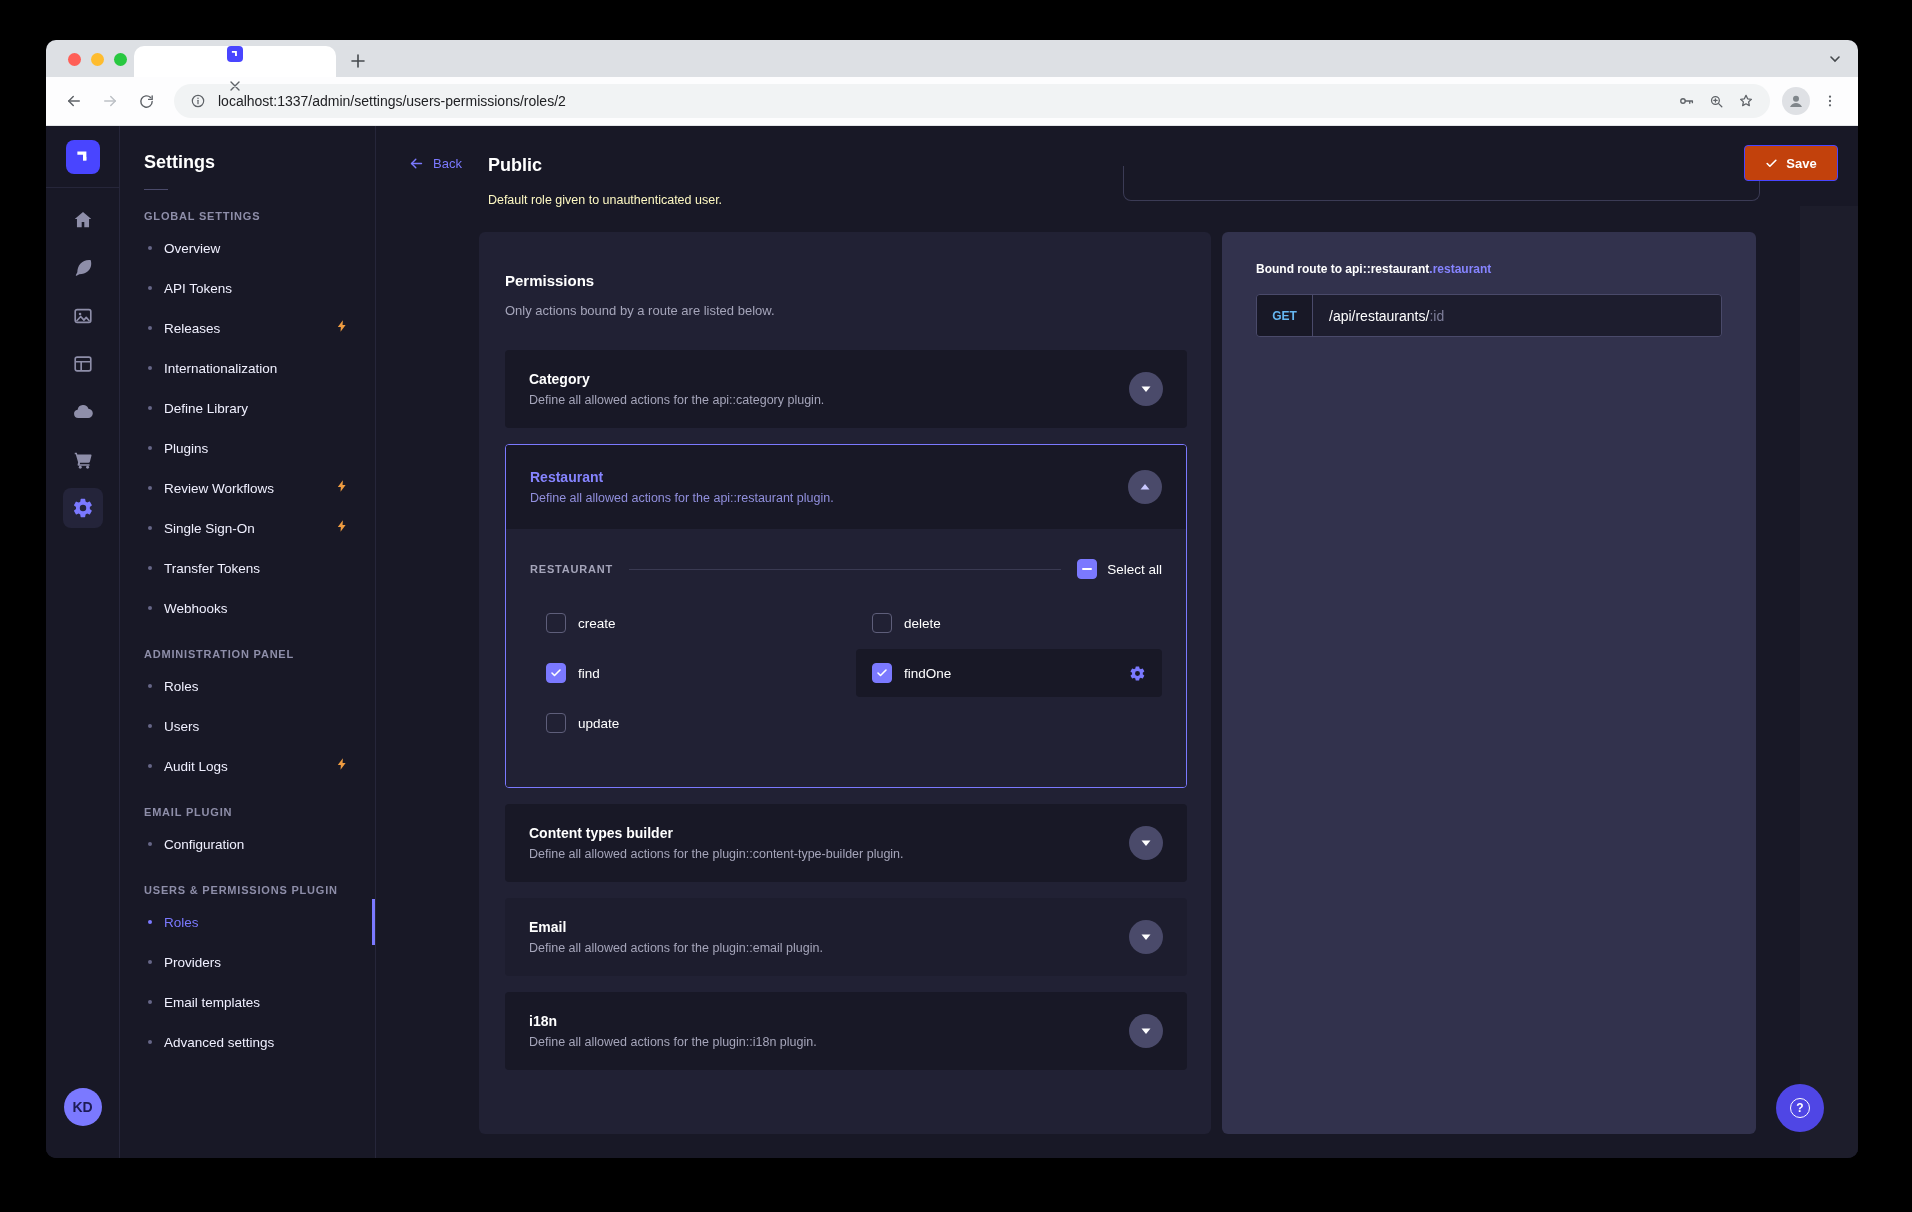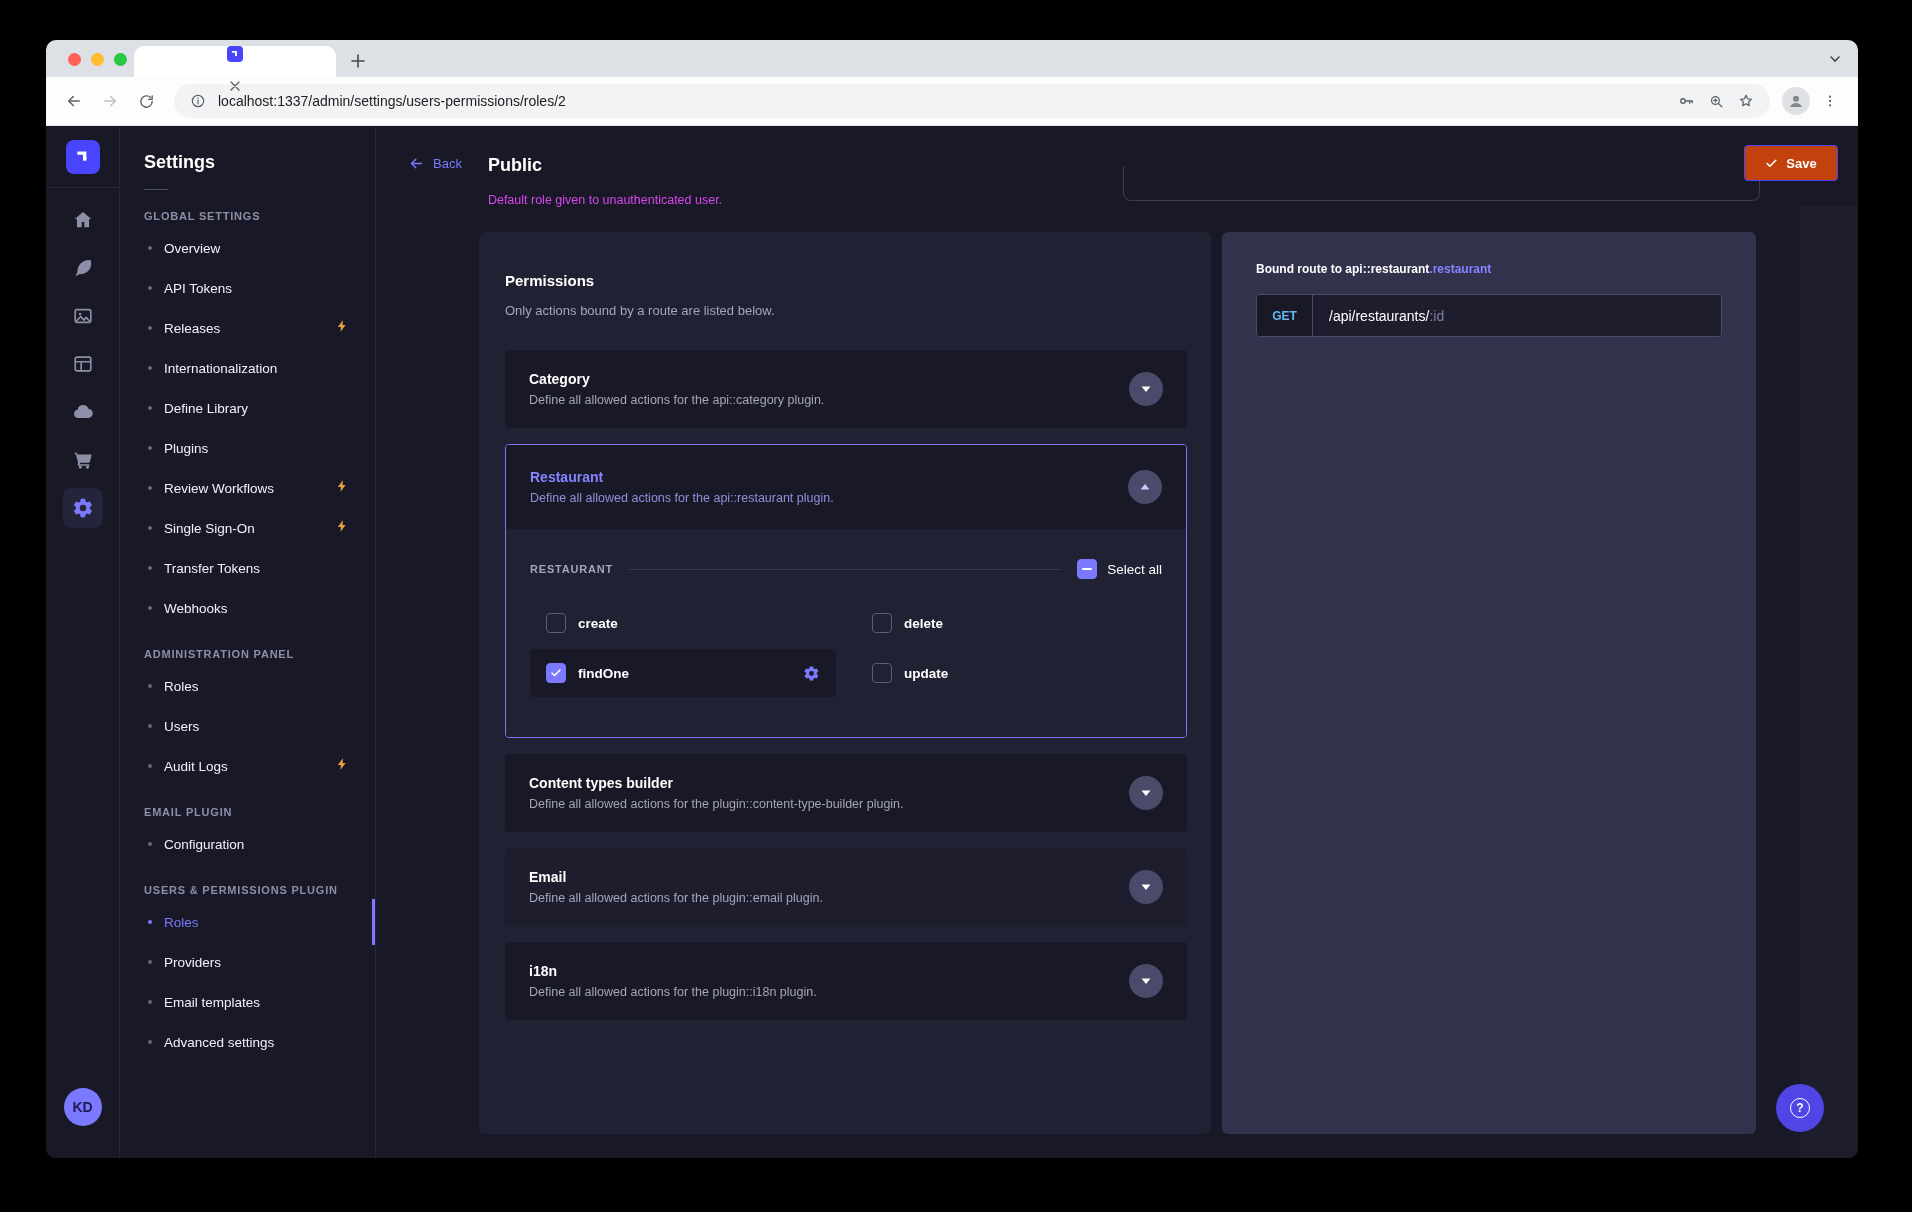--- a/index.html
+++ b/index.html
@@ -48,21 +48,21 @@
   .nav-item.active::after { content:""; position:absolute; right:-24px; top:-3px; width:3px; height:46px; background:#7b79ff; }
   .bolt { margin-left:auto; margin-right:2px; flex:none; }
 
   .main { flex:1; position:relative; background:#181826; }
   .scroll-gutter { position:absolute; right:0; top:80px; bottom:0; width:58px; background:#1d1d2b; }
 
   .page-header { position:absolute; left:0; right:0; top:0; height:74px; display:flex; align-items:center; padding-left:32px; z-index:3; }
   .back-link { display:flex; align-items:center; gap:8px; color:#7b79ff; font-size:13px; cursor:pointer; }
   .title-block { margin-left:26px; }
   .page-title { font-size:18px; font-weight:700; color:#ffffff;margin-top:36px; }
-  .page-subtitle { font-size:12.5px; color:#d946ef; margin-top:17px; }
+  .page-subtitle { font-size:12.5px; color:#fef9c3; margin-top:17px; }
   .save-btn { margin-left:auto; margin-right:20px; height:36px; min-width:94px; padding:0 18px; background:#c2410c; border:1px solid #4945ff; border-radius:4px; color:#fff; font-size:13px; font-weight:600; display:flex; align-items:center; justify-content:center; gap:8px; cursor:pointer; }
 
   .partial-input { position:absolute; left:747px; width:637px; top:40px; height:35px; border:1px solid #3b3b55; border-top:none; border-radius:0 0 8px 8px; z-index:1; }
 
   
   .perm-panel { position:absolute; left:103px; top:106px; width:732px; height:902px; background:#212134; border-radius:6px; padding:40px 24px 0 26px; z-index:2; }
   .perm-title { font-size:15px; font-weight:600; color:#ffffff; }
   .perm-subtitle { font-size:13px; color:#a5a5ba; margin-top:14px; }
   .acc-list { margin-top:32px; display:flex; flex-direction:column; gap:16px; }
   .acc { height:78px; background:#181826; border-radius:4px; display:flex; align-items:center; padding:0 24px; }
@@ -76,21 +76,21 @@
   .acc-expanded .acc-head { height:84px; background:#181826; display:flex; align-items:center; padding:0 24px; }
   .acc-expanded .acc-title { color:#8684ff; }
   .acc-expanded .acc-desc { color:#918fdd; }
   .acc-body { background:#212134; padding:30px 24px 40px; }
   .group-row { display:flex; align-items:center; gap:16px; }
   .group-label { font-size:11px; font-weight:700; letter-spacing:.8px; color:#a5a5ba; flex:none; }
   .group-line { flex:1; height:1px; background:#3a3a52; }
   .select-all { display:flex; align-items:center; gap:10px; flex:none; cursor:pointer; }
   .select-all-label { font-size:13.5px; color:#ffffff; }
 
-  .perm-grid { margin-top:20px; display:grid; grid-template-columns:1fr 1fr; column-gap:20px; row-gap:2px;font-weight:bold; }
+  .perm-grid { margin-top:20px; display:grid; grid-template-columns:1fr 1fr; column-gap:20px; row-gap:2px; }
   .perm-cell { height:48px; display:flex; align-items:center; gap:12px; padding:0 16px; border-radius:4px; cursor:pointer; }
   .perm-cell.selected { background:#181826; }
   .perm-label { font-size:13.5px; color:#ffffff; }
   .cell-gear { margin-left:auto; display:flex; cursor:pointer; }
 
   .cb { width:20px; height:20px; border-radius:4px; flex:none; display:flex; align-items:center; justify-content:center; }
   .cb.unchecked { border:1px solid #5e5e7a; background:transparent; }
   .cb.checked { background:#7b79ff; border:1px solid #7b79ff; }
   .cb.indeterminate { background:#7b79ff; border:1px solid #7b79ff; }
   .cb .minus { width:10px; height:2px; background:#fff; border-radius:1px; }
@@ -424,20 +424,28 @@
                 </div>
                 <div class="perm-grid">
                   <label class="perm-cell">
                     <span class="cb unchecked"></span>
                     <span class="perm-label">create</span>
                   </label>
                   <label class="perm-cell">
                     <span class="cb unchecked"></span>
                     <span class="perm-label">delete</span>
                   </label>
+                  <label class="perm-cell">
+                    <span class="cb checked">
+                        <svg width="12" height="12" viewBox="0 0 24 24" fill="none" stroke="#fff" stroke-width="3.2" stroke-linecap="round" stroke-linejoin="round">
+                          <path d="M20 6 9 17l-5-5"></path>
+                        </svg>
+                      </span>
+                    <span class="perm-label">find</span>
+                  </label>
                   <label class="perm-cell selected">
                     <span class="cb checked">
                         <svg width="12" height="12" viewBox="0 0 24 24" fill="none" stroke="#fff" stroke-width="3.2" stroke-linecap="round" stroke-linejoin="round">
                           <path d="M20 6 9 17l-5-5"></path>
                         </svg>
                       </span>
                     <span class="perm-label">findOne</span>
                     <span class="cell-gear">
                       <svg width="17" height="17" viewBox="0 0 24 24" fill="#7b79ff">
                           <path d="M19.4 13c.04-.32.1-.65.1-1s-.06-.68-.1-1l2.1-1.65a.5.5 0 0 0 .12-.64l-2-3.46a.5.5 0 0 0-.6-.22l-2.5 1a7.3 7.3 0 0 0-1.7-1l-.4-2.65A.5.5 0 0 0 13.9 2h-4a.5.5 0 0 0-.5.42L9 5.07c-.6.25-1.17.58-1.7 1l-2.5-1a.5.5 0 0 0-.6.22l-2 3.46a.5.5 0 0 0 .1.64L4.4 11c-.04.32-.1.65-.1 1s.06.68.1 1l-2.1 1.65a.5.5 0 0 0-.12.64l2 3.46c.14.24.4.33.6.22l2.5-1c.53.42 1.1.75 1.7 1l.4 2.65a.5.5 0 0 0 .5.42h4a.5.5 0 0 0 .5-.42l.4-2.65c.6-.25 1.17-.58 1.7-1l2.5 1c.2.1.46 0 .6-.22l2-3.46a.5.5 0 0 0-.12-.64L19.4 13zM12 15.5a3.5 3.5 0 1 1 0-7 3.5 3.5 0 0 1 0 7z"></path>

